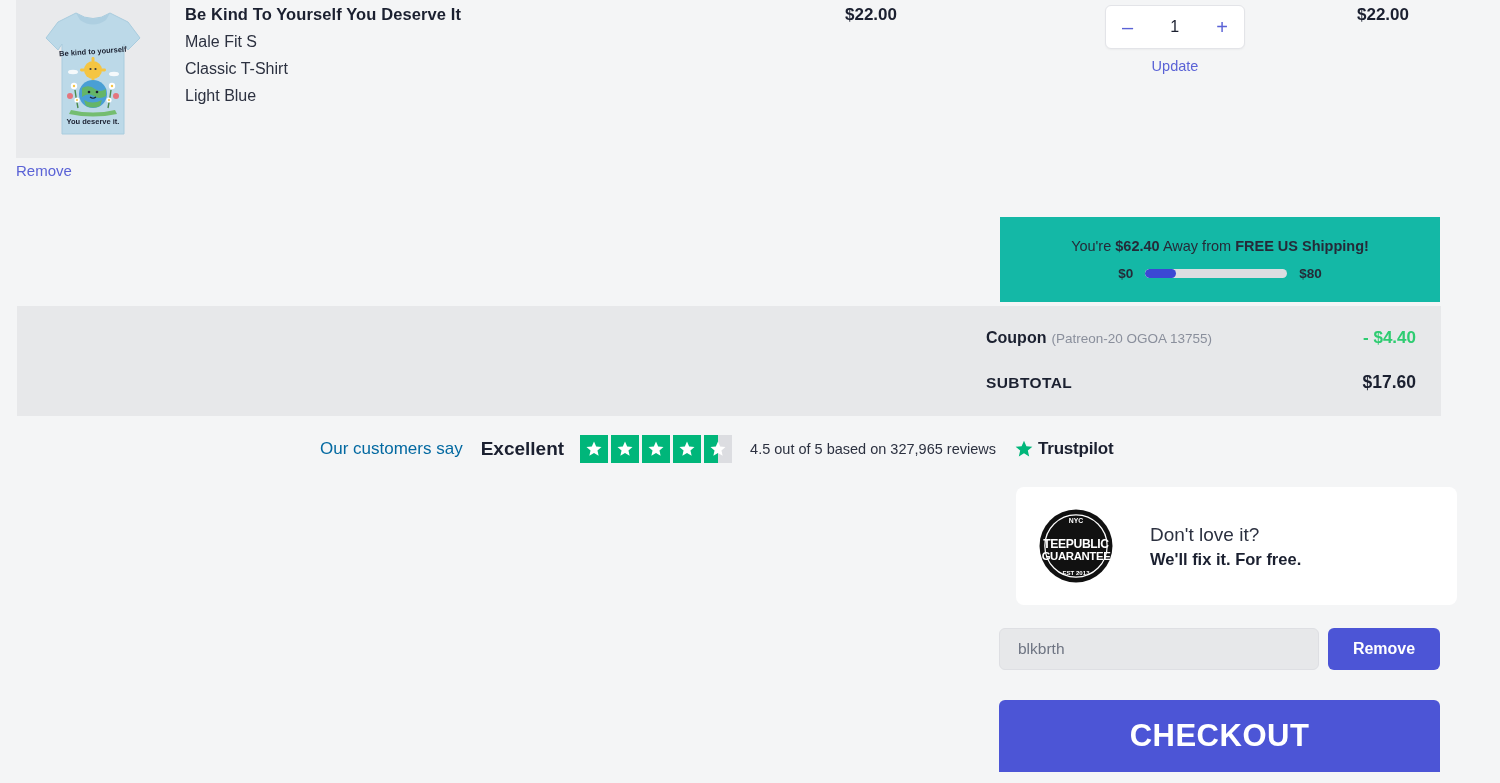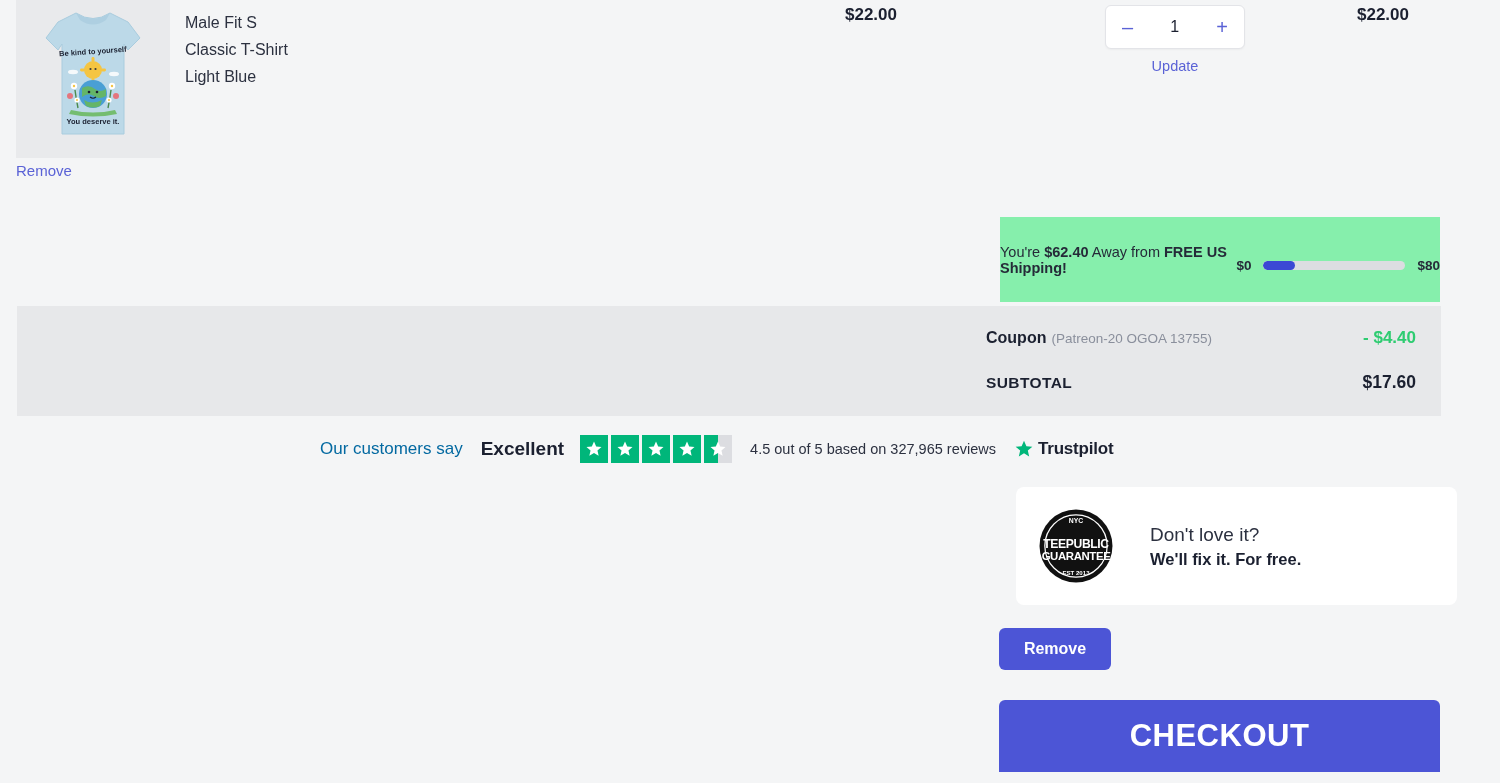--- a/index.html
+++ b/index.html
@@ -53,23 +53,23 @@
 
   .item-line-total {
     position: absolute; left: 1357px; top: 5px;
     font-size: 17px; font-weight: bold; color: #1b2030;
   }
 
   
   .ship-panel {
     position: absolute; left: 1000px; top: 217px;
     width: 440px; height: 85px;
-    background: #86efac;
-    display: flex; 
-    align-items: center; 
+    background: #14b8a6;
+    display: flex; flex-direction: column;
+    align-items: center; justify-content: center;
   }
   .ship-text { font-size: 14.5px; color: #252a38; }
   .ship-text b { font-weight: bold; }
   .ship-bar-row { display: flex; align-items: center; gap: 12px; margin-top: 12px; }
   .ship-cap { font-size: 13.5px; font-weight: bold; color: #252a38; }
   .ship-track {
     width: 142px; height: 9px; border-radius: 5px; background: #dcdde1;
     position: relative; overflow: hidden;
   }
   .ship-fill { height: 100%; border-radius: 5px; background: #3b48d4; }
@@ -208,20 +208,21 @@
         <ellipse cx="98" cy="74" rx="5" ry="2.2"></ellipse>
       </g>
       <path d="M55 110 q22 5 44 0 l2 4 q-24 5 -48 0 z" fill="#74bd70"></path>
       <text x="77" y="124" font-family="'Liberation Sans',sans-serif" font-size="7.5" font-weight="bold" fill="#1a2030" text-anchor="middle">You deserve it.</text>
     </svg>
   </div>
 
   <div class="remove-link">Remove</div>
 
   <div class="item-info">
+    <div class="item-title">Be Kind To Yourself You Deserve It</div>
     <div class="item-attr">Male Fit S</div>
     <div class="item-attr">Classic T-Shirt</div>
     <div class="item-attr">Light Blue</div>
   </div>
 
   <div class="item-unit-price">$22.00</div>
 
   <div class="qty-wrap">
     <div class="qty-box">
       <span class="qty-btn">–</span>
@@ -307,18 +308,19 @@
       <text x="50" y="69" font-family="'Liberation Sans',sans-serif" font-size="15" font-weight="bold" fill="#ffffff" text-anchor="middle" letter-spacing="-0.5">GUARANTEE</text>
       <text x="50" y="88" font-family="'Liberation Sans',sans-serif" font-size="8" font-weight="bold" fill="#ffffff" text-anchor="middle">EST 2013</text>
     </svg>
     <div>
       <div class="guarantee-text-top">Don't love it?</div>
       <div class="guarantee-text-bot">We'll fix it. For free.</div>
     </div>
   </div>
 
   <div class="coupon-input-row">
+    <input class="coupon-input" type="text" placeholder="blkbrth" style="">
     <button class="coupon-remove-btn">Remove</button>
   </div>
 
   <button class="checkout-btn">CHECKOUT</button>
 
 </div>
 
 </body></html>

